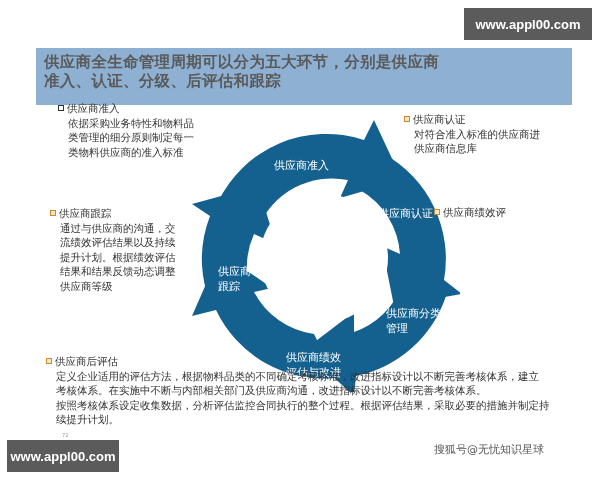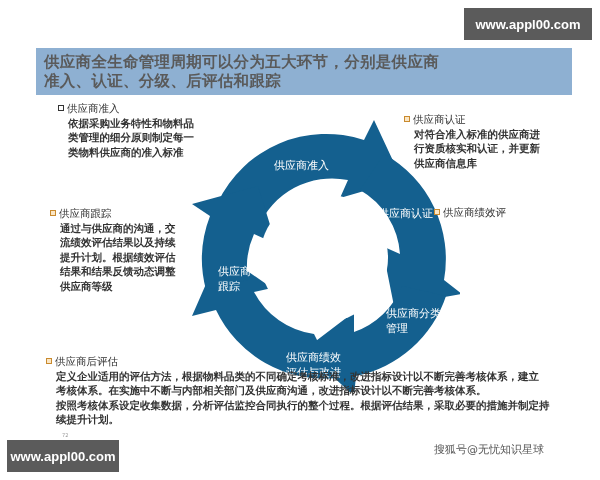--- a/index.html
+++ b/index.html
@@ -5,29 +5,29 @@
   * { margin: 0; padding: 0; box-sizing: border-box; }
   html, body { width: 600px; height: 480px; overflow: hidden; background: #ffffff; }
   body { position: relative; font-family: "DejaVu Sans", "Liberation Sans", sans-serif; color: #333333; }
 
   .watermark { position: absolute; background: #5b5b5b; color: #ffffff; font-family: "Liberation Sans", "DejaVu Sans", sans-serif; font-weight: bold; display: flex; align-items: center; justify-content: center; text-align: right; }
   .wm-top { left: 464px; top: 8px; width: 128px; height: 32px; font-size: 13px; }
   .wm-bottom { left: 7px; top: 440px; width: 112px; height: 32px; font-size: 13px; }
 
   .slide { position: absolute; left: 36px; top: 48px; width: 536px; height: 392px; background: #ffffff; }
 
-  .title-bar { position: absolute; left: 0; top: 0; width: 536px; height: 47px; background: #8eb0d2; padding: 5px 0 0 8px; }
+  .title-bar { position: absolute; left: 0; top: 0; width: 536px; height: 57px; background: #8eb0d2; padding: 5px 0 0 8px; }
   .title-line { font-size: 15.5px; font-weight: bold; color: #5a5a5a; line-height: 19px; letter-spacing: 0.3px; white-space: nowrap; }
 
   .block { position: absolute; font-size: 10.5px; line-height: 14.5px; color: #333333; }
   .block .head { display: flex; align-items: center; white-space: nowrap; }
   .bullet { display: inline-block; width: 6px; height: 6px; border: 1px solid #333333; margin-right: 3px; flex-shrink: 0; }
   .bullet.orange { border-color: #c98a2e; background: #fbe6c4; }
   .block .body { padding-left: 10px; }
-  .block .body div { white-space: nowrap; font-weight: bold; }
+  .block .body div { white-space: nowrap; }
 
   .b-entry { left: 22px; top: 53px; }
   .b-cert { left: 368px; top: 64px; }
   .b-track { left: 14px; top: 158px; }
   .b-grade { left: 398px; top: 157px; }
   .b-eval { left: 10px; top: 306px; }
 
   .diagram { position: absolute; left: 152px; top: 72px; width: 272px; height: 272px; }
   .diagram svg { position: absolute; left: 0; top: 0; }
   .seg-label { position: absolute; color: #ffffff; font-size: 11px; line-height: 15px; text-align: left; white-space: nowrap; }
@@ -99,21 +99,20 @@
     </div>
   </div>
 
   <div class="block b-cert">
     <div class="head">
         <span class="bullet orange"></span>
         <span>供应商认证</span>
       </div>
     <div class="body">
       <div>对符合准入标准的供应商进</div>
-      <div>行资质核实和认证，并更新</div>
       <div>供应商信息库</div>
     </div>
   </div>
 
   <div class="block b-track">
     <div class="head">
         <span class="bullet orange"></span>
         <span>供应商跟踪</span>
       </div>
     <div class="body">

